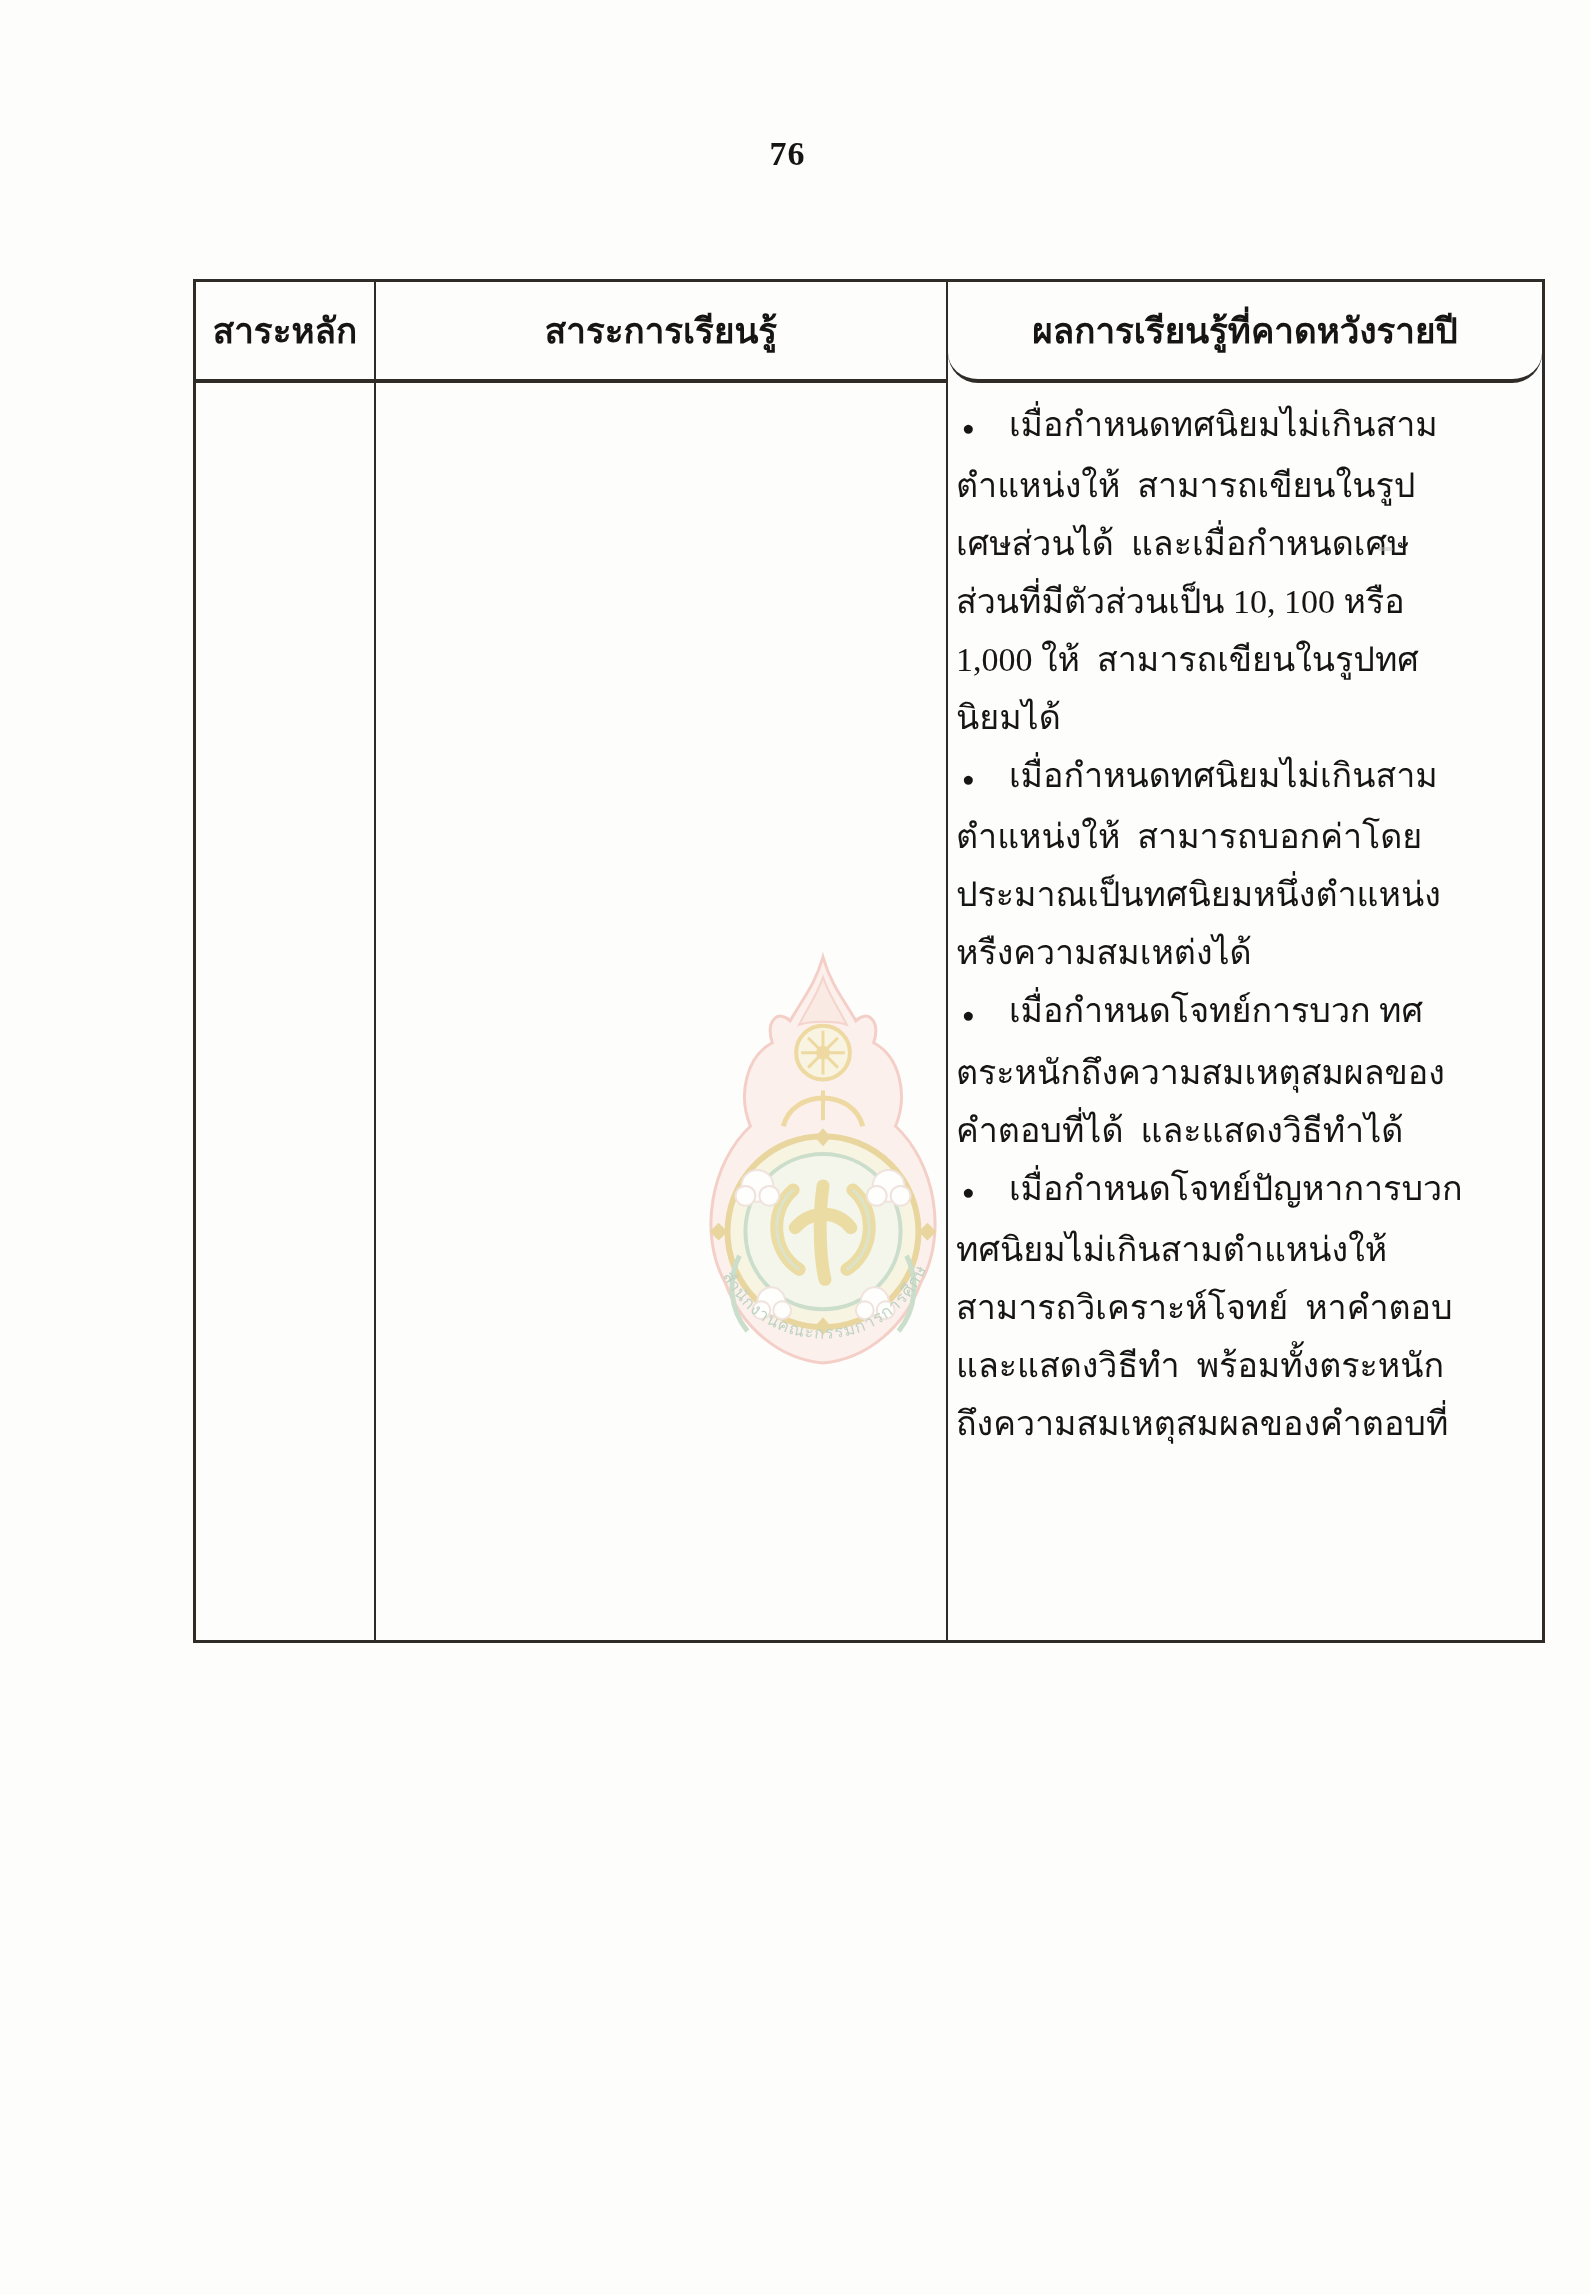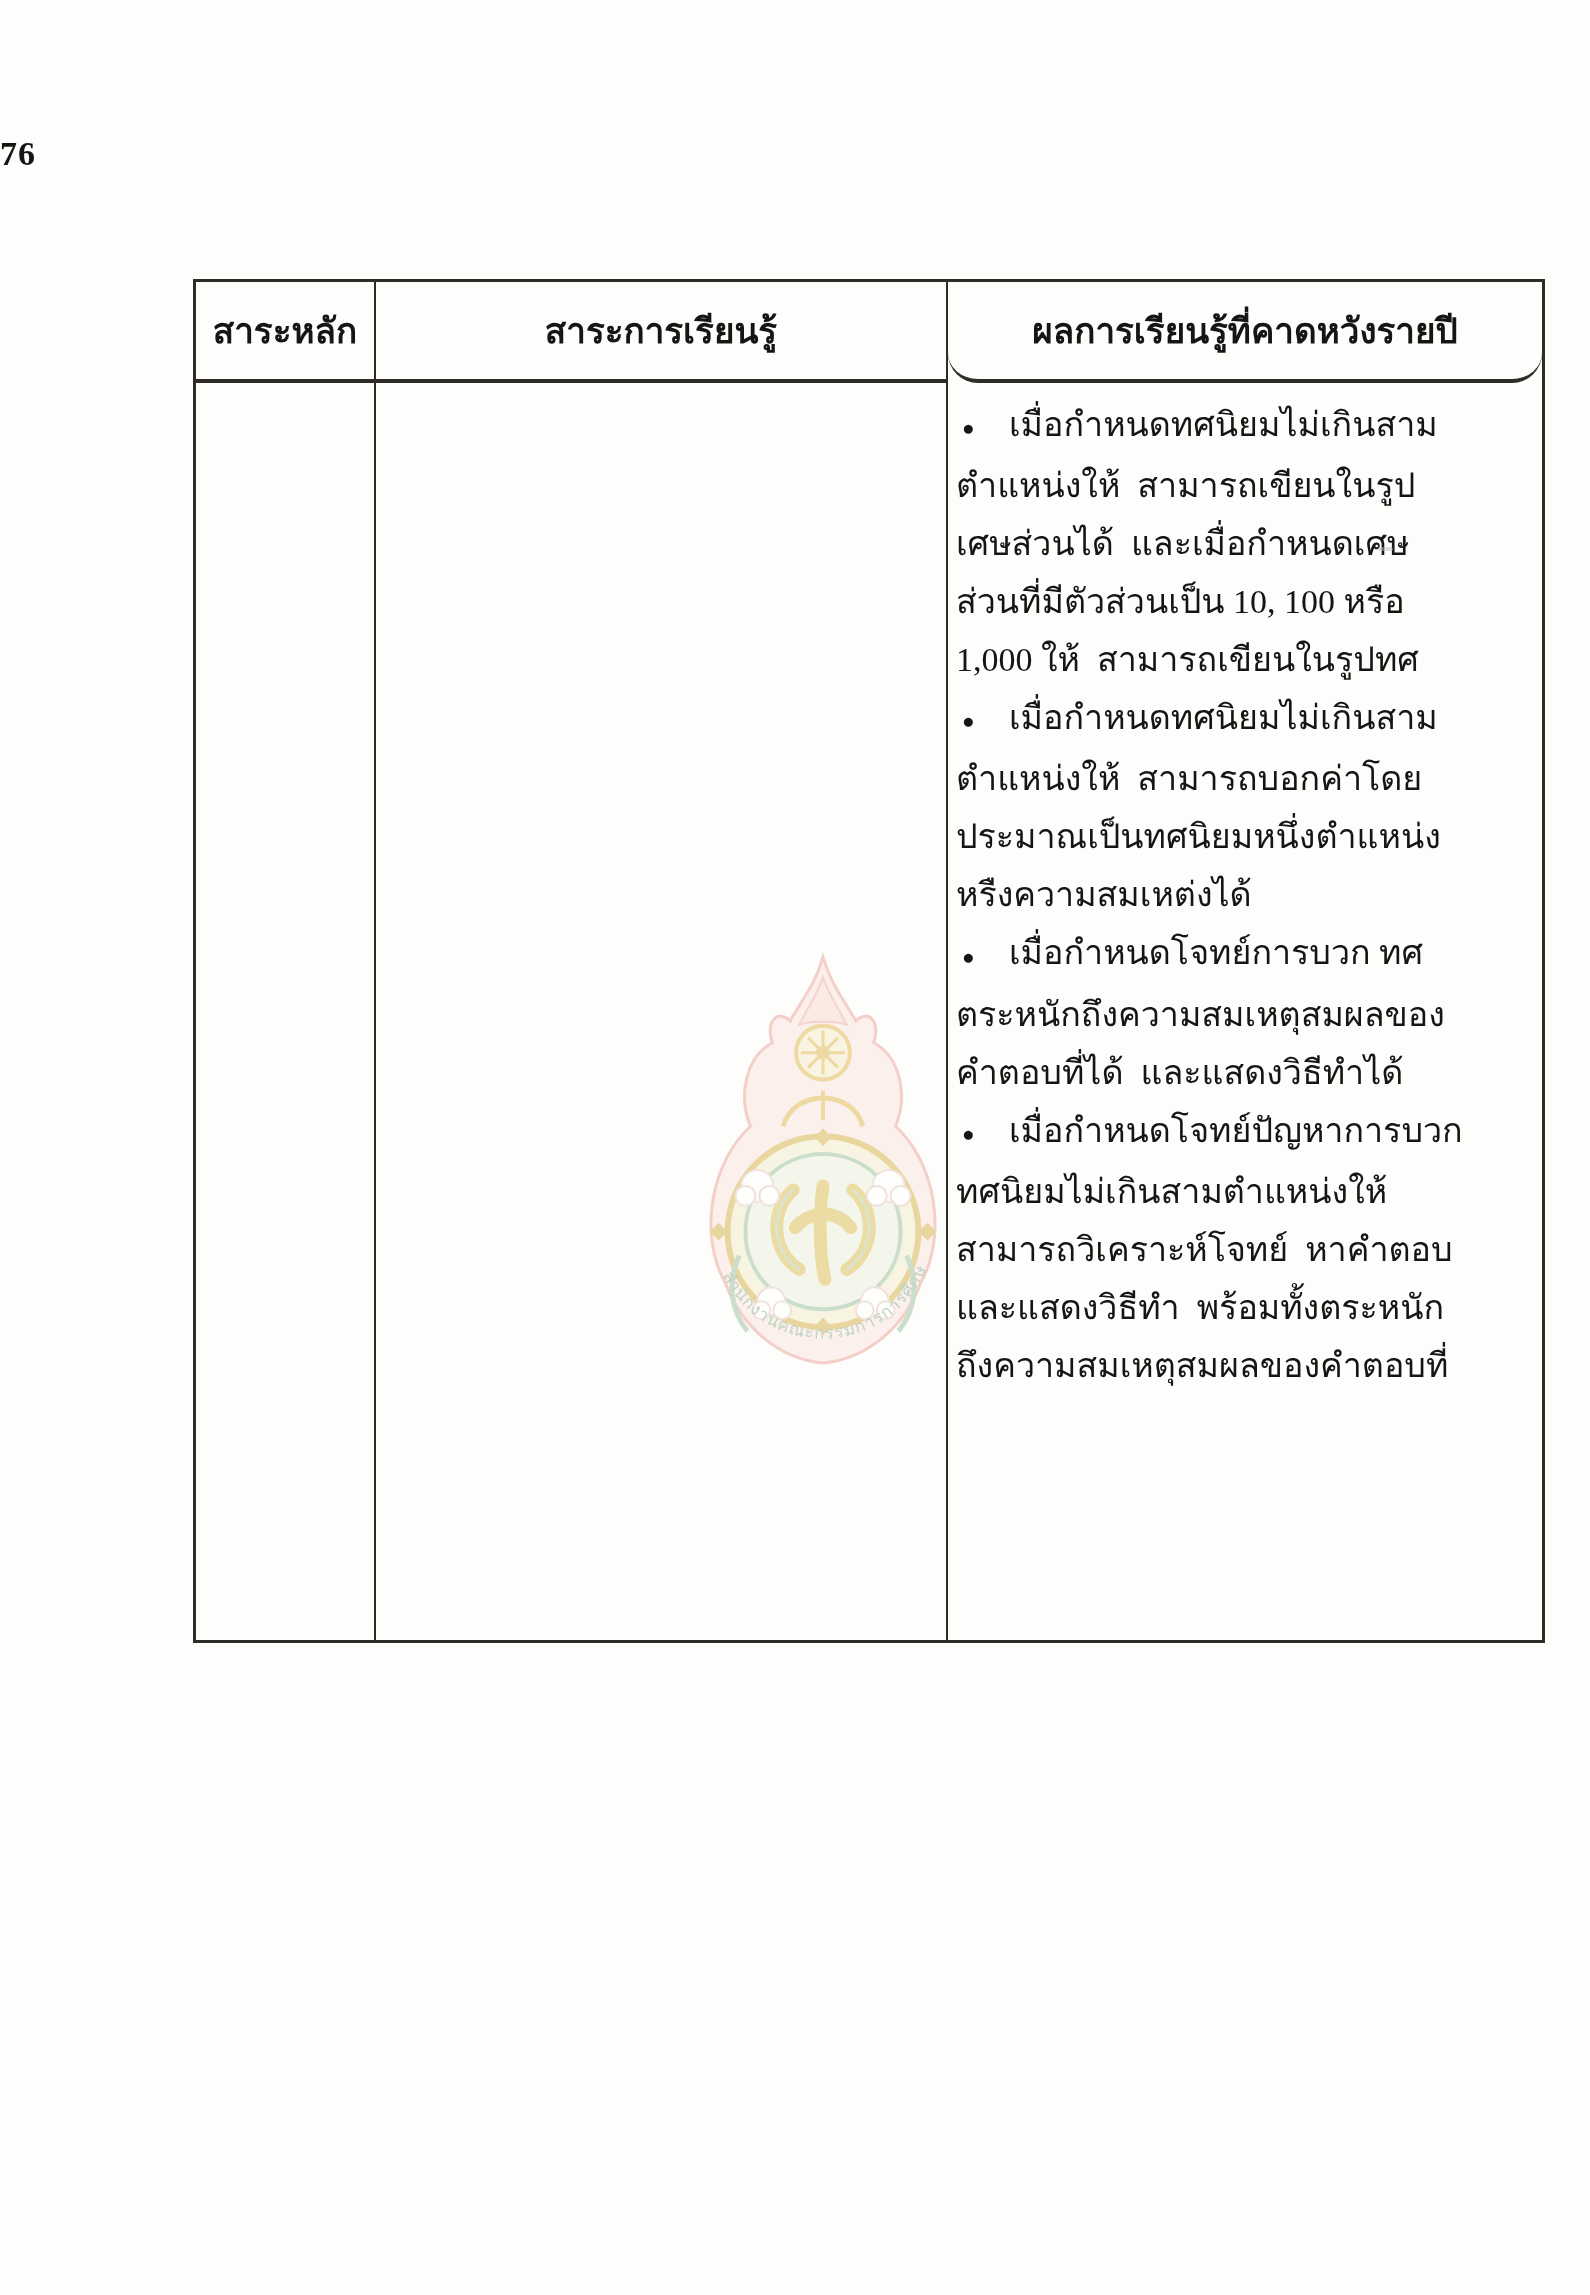--- a/index.html
+++ b/index.html
@@ -8,21 +8,21 @@
   html,body{margin:0;padding:0;}
   body{
     width:1591px;height:2296px;position:relative;
     background:#fdfdfc;
     font-family:"Liberation Serif","DejaVu Serif",serif;
     color:#171513;
     overflow:hidden;
   }
   .page-number{
     position:absolute;top:135px;left:0;right:16px;
-    text-align:left;font-size:34px;font-weight:bold;letter-spacing:1px;
+    text-align:center;font-size:34px;font-weight:bold;letter-spacing:1px;
   }
   
   .watermark{
     position:absolute;left:644px;top:948px;width:358px;height:444px;
     z-index:1;opacity:.55;pointer-events:none;
   }
   
   .doc-table{
     position:absolute;left:193px;top:279px;width:1352px;height:1364px;
     box-sizing:border-box;border:3px solid var(--bc);
@@ -138,20 +138,21 @@
   <div class="body-cell"></div>
   <div class="body-cell"></div>
   <div class="body-cell last">
     <div class="outcomes">
         <div class="outcome">
           <div class="line"><span class="bullet">●</span><span>เมื่อกำหนดทศนิยมไม่เกินสาม</span></div>
           <div class="line"><span>ตำแหน่งให้  สามารถเขียนในรูป</span></div>
           <div class="line"><span>เศษส่วนได้  และเมื่อกำหนดเศษ</span></div>
           <div class="line"><span>ส่วนที่มีตัวส่วนเป็น 10, 100 หรือ</span></div>
           <div class="line"><span>1,000 ให้  สามารถเขียนในรูปทศ</span></div>
+          <div class="line"><span>นิยมได้</span></div>
         </div>
         <div class="outcome">
           <div class="line"><span class="bullet">●</span><span>เมื่อกำหนดทศนิยมไม่เกินสาม</span></div>
           <div class="line"><span>ตำแหน่งให้  สามารถบอกค่าโดย</span></div>
           <div class="line"><span>ประมาณเป็นทศนิยมหนึ่งตำแหน่ง</span></div>
           <div class="line"><span>หรืงความสมเหต่งได้</span></div>
         </div>
         <div class="outcome">
           <div class="line"><span class="bullet">●</span><span>เมื่อกำหนดโจทย์การบวก ทศ</span></div>
           <div class="line"><span>ตระหนักถึงความสมเหตุสมผลของ</span></div>

